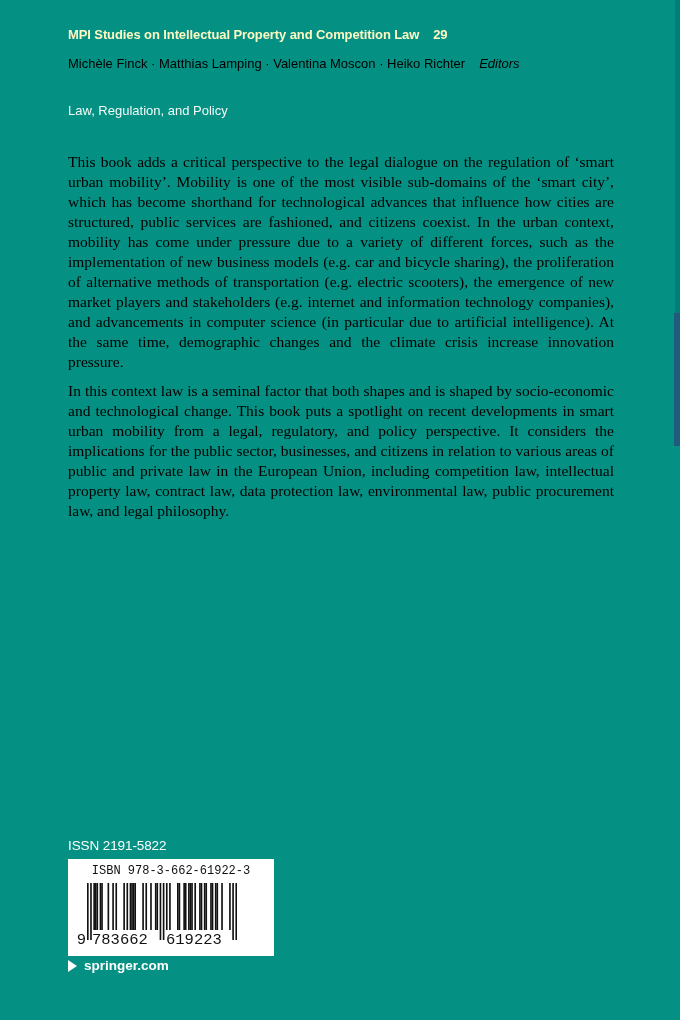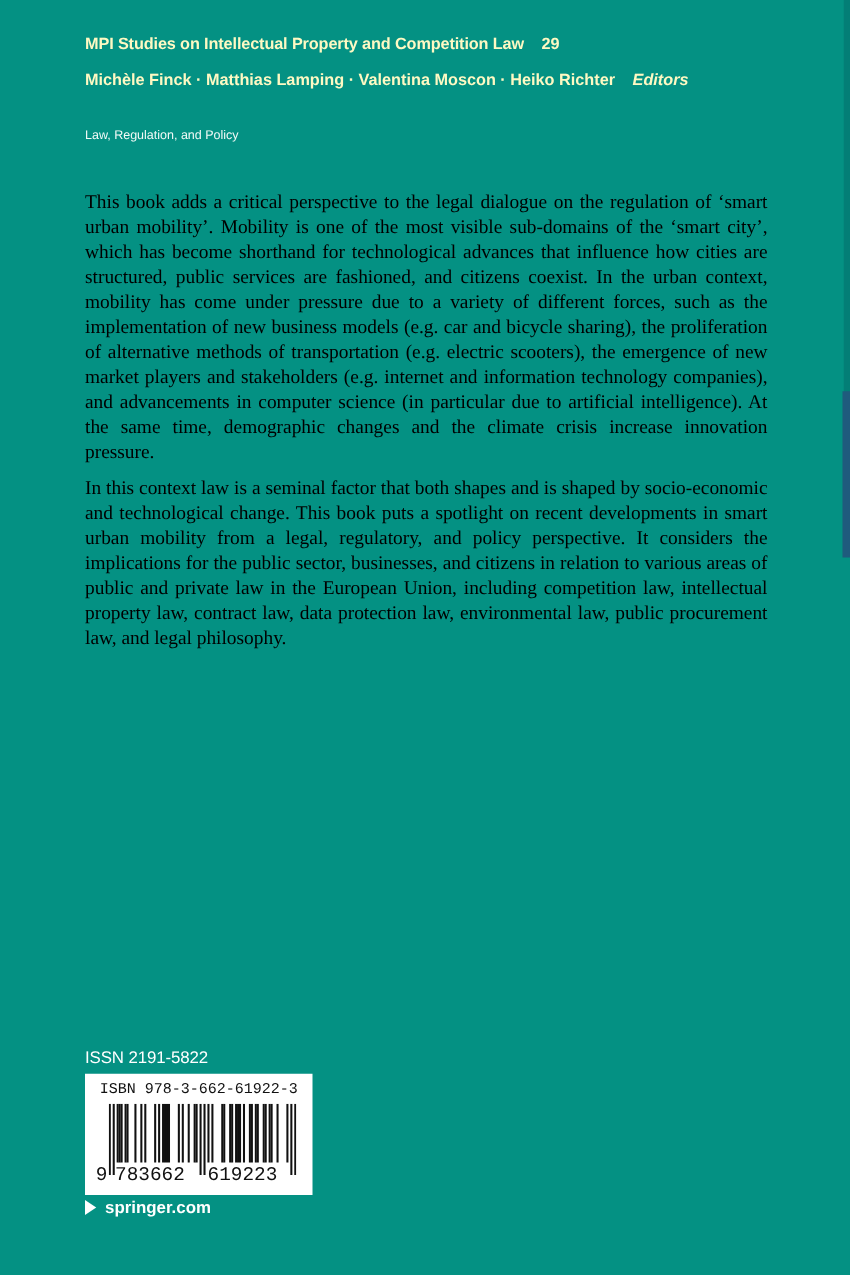--- a/index.html
+++ b/index.html
@@ -28,31 +28,31 @@
 
   
   .series-line {
     position: absolute; left: 68px; top: 27px;
     color: #fef9c3; font-weight: bold; font-size: 13px;
     letter-spacing: -0.1px; white-space: nowrap;
   }
   .series-number { margin-left: 14px; }
   .authors-line {
     position: absolute; left: 68px; top: 56px;
-    color: #fef9c3; font-size: 13px; white-space: nowrap; font-weight: bold;
+    color: #000000; font-size: 13px; white-space: nowrap;
   }
   .editors-label { font-style: italic; margin-left: 14px; }
   .book-title {
     position: absolute; left: 68px; top: 75px;
     color: #ffffff; font-weight: bold; font-size: 18px;
     letter-spacing: -0.2px;
   }
   .book-subtitle {
     position: absolute; left: 68px; top: 103px;
-    color: #f2faf7; font-size: 10px;
+    color: #f2faf7; font-size: 13px;
   }
 
   
   .synopsis {
     position: absolute; left: 68px; top: 152px; width: 546px;
     font-family: "Liberation Serif", serif;
     font-size: 15.5px; line-height: 20px;
     color: #000000; text-align: justify;
   }
   .synopsis p { margin: 0 0 9px 0; }
@@ -66,21 +66,21 @@
 
   .issn-line {
     position: absolute; left: 68px; top: 838px;
     color: #ffffff; font-weight: normal; font-size: 13.5px;
     letter-spacing: -0.1px;
   }
 
   
   .barcode-box {
     position: absolute; left: 68px; top: 859px;
-    width: 182px; height: 97px;
+    width: 206px; height: 97px;
     background: #ffffff;
   }
   .isbn-label {
     position: absolute; left: 0; right: 0; top: 5px;
     text-align: center;
     font-family: "Liberation Mono", monospace;
     font-size: 12px; color: #111111; white-space: nowrap;
   }
   .ean-svg {
     position: absolute; left: 19px; top: 24px;

